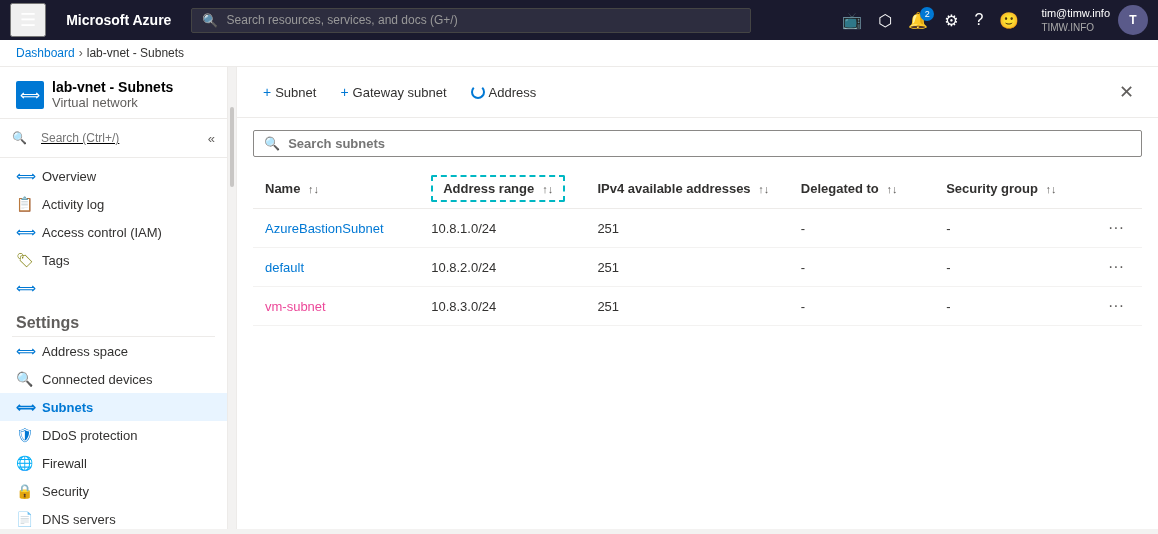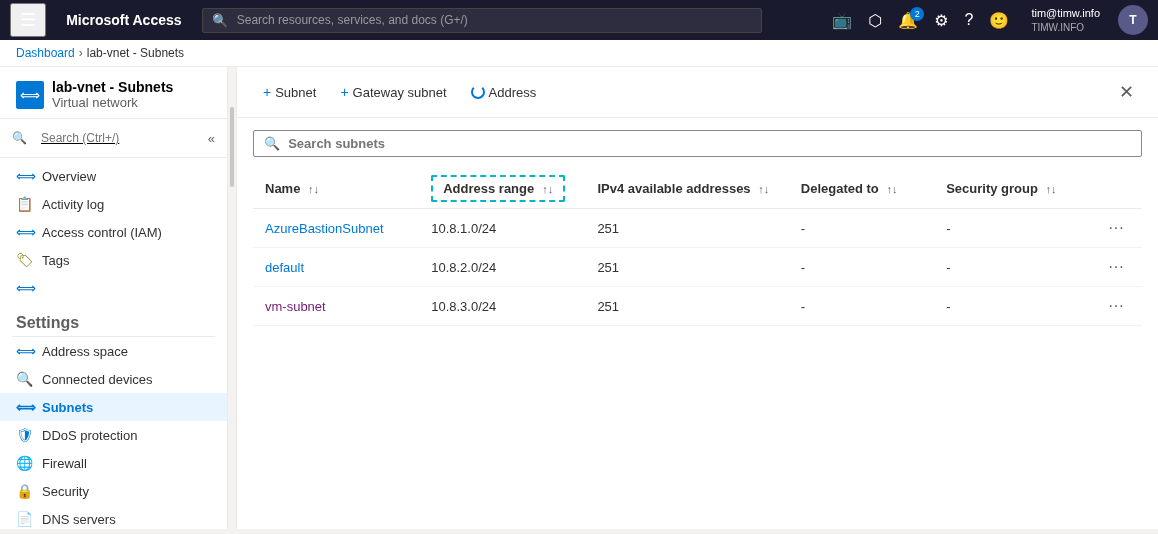--- a/index.html
+++ b/index.html
@@ -52,21 +52,21 @@
       background: #0078d4;
       color: #fff;
       border-radius: 50%;
       font-size: 9px;
       width: 14px; height: 14px;
       display: flex; align-items: center; justify-content: center;
     }
     .user-section {
       display: flex;
       align-items: center;
-      gap: 18px;
+      gap: 8px;
       color: #fff;
       font-size: 11px;
       padding-left: 8px;
       cursor: pointer;
     }
     .user-avatar {
       width: 30px; height: 30px;
       border-radius: 50%;
       background: #5a5a8a;
       display: flex; align-items: center; justify-content: center;
@@ -260,21 +260,21 @@
       background: none; border: none; cursor: pointer; font-size: 16px; color: #605e5c; padding: 2px 6px;
     }
   </style>
 </head>
 <body>
 
 <div class="top-nav">
   <button class="hamburger">
     <span>☰</span>
   </button>
-  <span class="brand">Microsoft Access</span>
+  <span class="brand">Microsoft Azure</span>
   <div class="search-bar">
     <span>🔍</span>
     <input type="text" placeholder="Search resources, services, and docs (G+/)" style="">
   </div>
   <div class="top-nav-icons">
     <button class="icon-btn">📺</button>
     <button class="icon-btn">⬡</button>
     <button class="icon-btn" style="position:relative;">
       🔔
       <span class="notif-badge">2</span>
@@ -445,21 +445,21 @@
             <td class="col-name" style="color:#0078d4;cursor:pointer;">default</td>
             <td class="col-address">10.8.2.0/24</td>
             <td class="col-ipv4">251</td>
             <td class="col-delegated">-</td>
             <td class="col-security">-</td>
             <td class="col-actions">
               <button class="dots-btn">···</button>
             </td>
           </tr>
           <tr>
-            <td class="col-name" style="color:#701a75;cursor:pointer;">vm-subnet</td>
+            <td class="col-name" style="color:#ec4899;cursor:pointer;">vm-subnet</td>
             <td class="col-address">10.8.3.0/24</td>
             <td class="col-ipv4">251</td>
             <td class="col-delegated">-</td>
             <td class="col-security">-</td>
             <td class="col-actions">
               <button class="dots-btn">···</button>
             </td>
           </tr>
         </tbody>
       </table>

